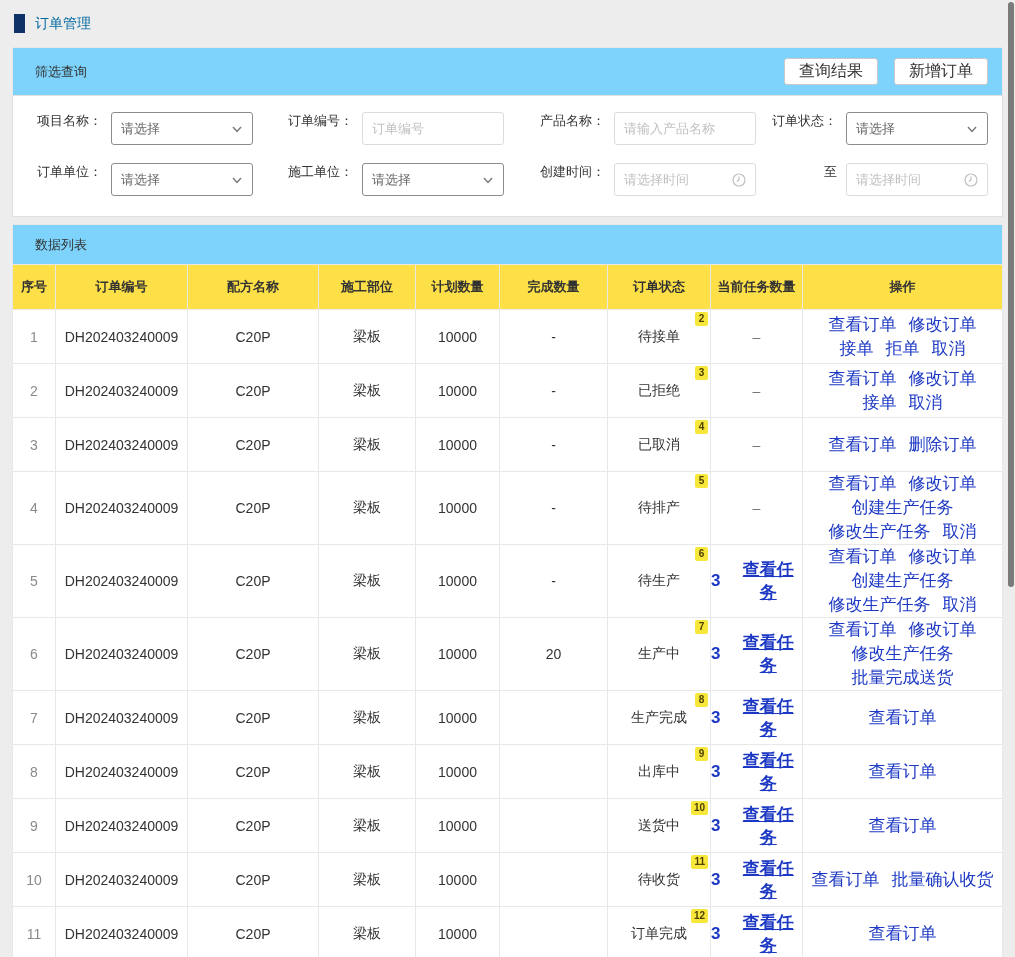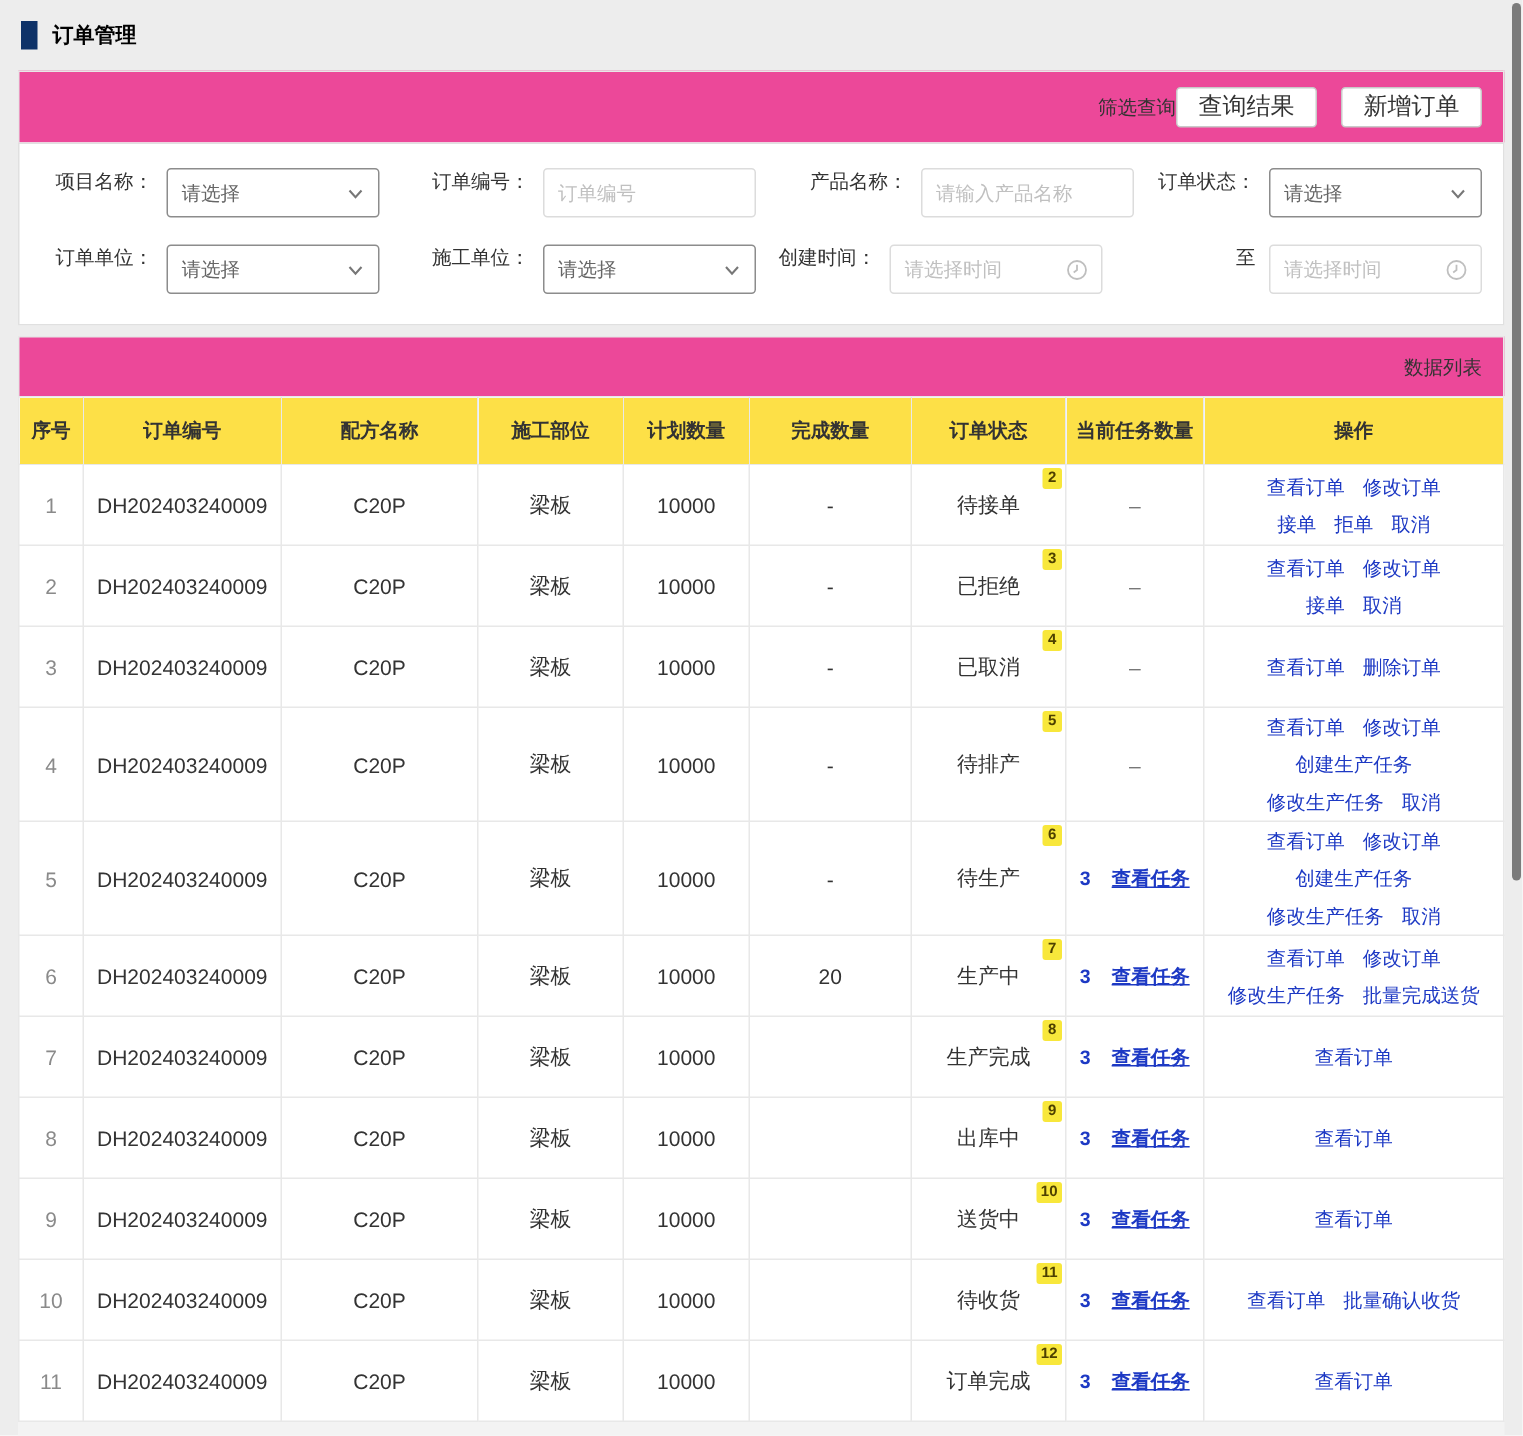--- a/index.html
+++ b/index.html
@@ -7,28 +7,28 @@
   body {
     background:#ededed;
     font-family:"Liberation Sans","DejaVu Sans",sans-serif;
     color:#333;
     position:relative;
     overflow:hidden;
   }
   
   .titlebar { height:47px; display:flex; align-items:center; padding-left:14px; background:#ededed; }
   .title-block { width:11px; height:19px; background:#0e3268; display:inline-block; margin-right:10px; }
-  .page-title { font-size:14px; font-weight:700; color:#000000; }
+  .page-title { font-size:14px; font-weight:400; color:#0369a1; }
 
   .content { margin:0 12px; }
 
   
   .section-bar {
-    background:#ec4899; border:1px solid #e7e7e7; border-bottom:none;
-    height:48px; display:flex; align-items:center; justify-content:flex-end;
+    background:#7dd3fc; border:1px solid #e7e7e7; border-bottom:none;
+    height:48px; display:flex; align-items:center; justify-content:space-between;
     padding:0 14px 0 22px; font-size:13px; color:#333;font-family:Liberation Mono, monospace;
   }
   .section-bar.data { height:40px; margin-top:7px; }
   .bar-actions { display:flex; gap:16px; }
   .bar-actions button {
     background:#fff; border:1px solid #c9c9c9; border-radius:3px;
     height:27px; padding:0 14px; font-size:16px; color:#333; cursor:pointer;
     font-family:inherit;
   }
 
@@ -54,21 +54,21 @@
   th, td { border:1px solid #e8e8e8; text-align:center; vertical-align:middle; }
   th { height:45px; font-size:13px; font-weight:700; color:#333; background:#fde047; position:relative; }
   td { height:54px; font-size:14px; color:#333; position:relative; }
   td.seq { color:#8a8a8a; }
   .badge {
     position:absolute; top:2px; right:2px;
     background:#f8e73b; color:#4d4000; font-size:10px; font-weight:700;
     padding:1px 3px; min-width:13px; border-radius:2px; line-height:12px;
   }
   a.oplink, a.task-link, .task-count {
-    color:#1d39c4; font-size:13px; text-decoration:none; cursor:pointer;
+    color:#1d39c4; font-size:17px; text-decoration:none; cursor:pointer;
   }
   .op-line { line-height:24px; }
   .op-line a { margin:0 6px; display:inline-block; }
   .task-cell-inner { display:flex; align-items:center; justify-content:center; gap:14px; }
   .task-count { font-weight:700; }
   a.task-link { text-decoration:underline; font-weight:700; }
   .dash { color:#777; }
 
   
   .pagination {
@@ -142,21 +142,21 @@
       </div>
     <div class="field" style="left:259px;top:67px">
         <span class="flabel">施工单位：</span>
         <div class="control select">
           <span class="ph">请选择</span>
           <svg width="12" height="12" viewBox="0 0 12 12">
             <polyline points="2,4 6,8.5 10,4" fill="none" stroke="#777" stroke-width="1.4"></polyline>
           </svg>
         </div>
       </div>
-    <div class="field" style="left:490px;top:67px">
+    <div class="field" style="left:511px;top:67px">
         <span class="flabel">创建时间：</span>
         <div class="control input">
           <span class="ph">请选择时间</span>
           <svg width="14" height="14" viewBox="0 0 14 14">
             <circle cx="7" cy="7" r="6" fill="none" stroke="#bfbfbf" stroke-width="1.2"></circle>
             <polyline points="7,3.5 7,7 4.8,8.6" fill="none" stroke="#bfbfbf" stroke-width="1.2"></polyline>
           </svg>
         </div>
       </div>
     <div class="field" style="left:743px;top:67px">

